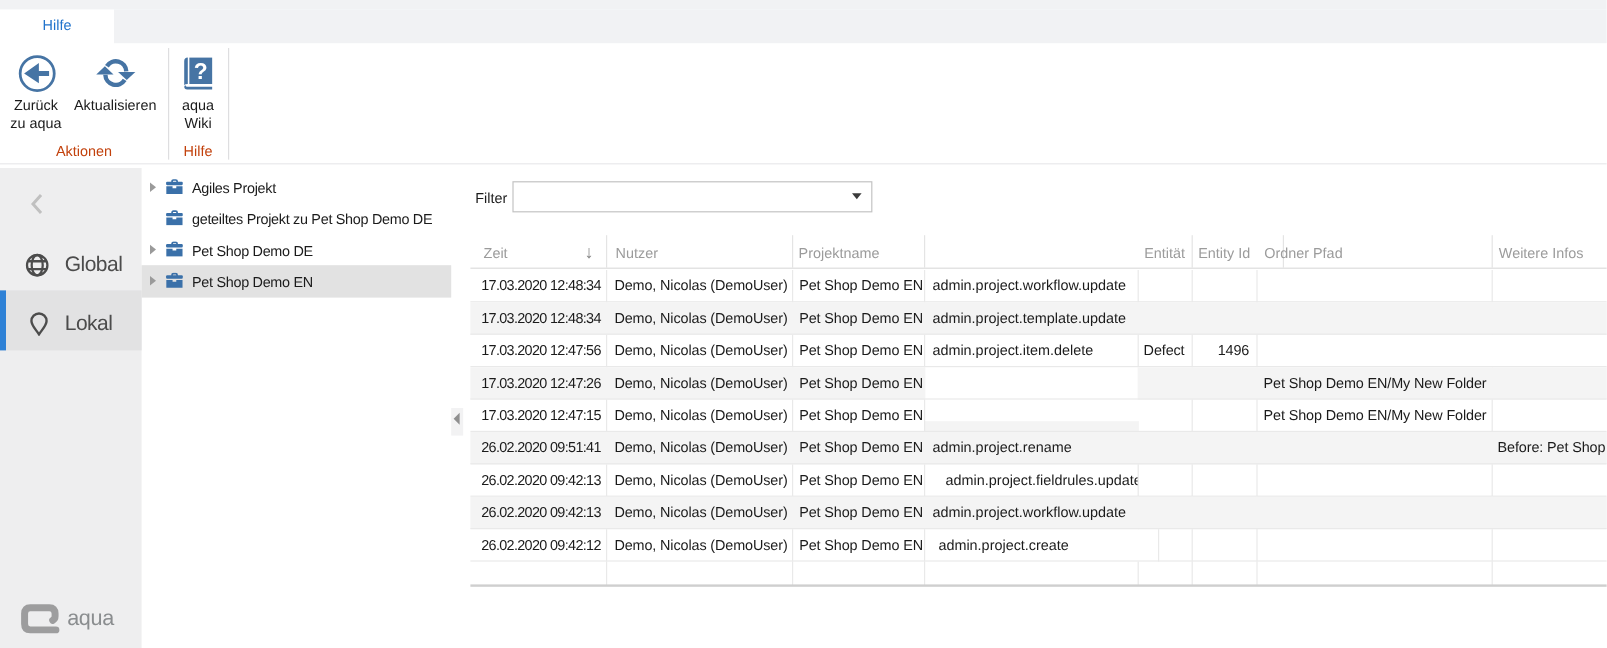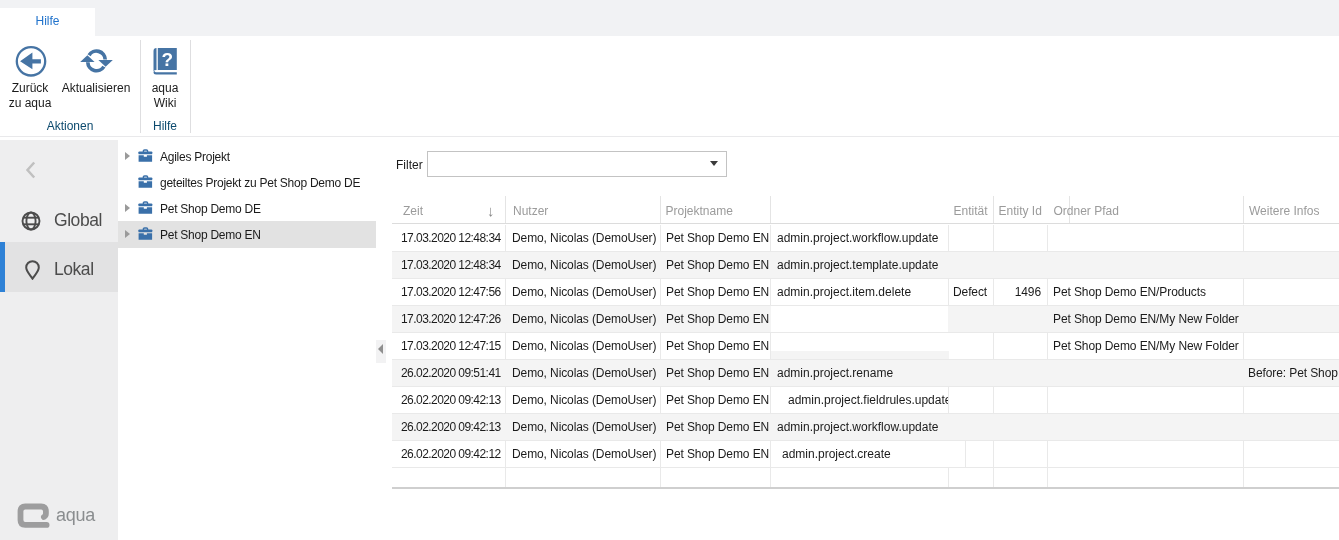--- a/index.html
+++ b/index.html
@@ -7,21 +7,21 @@
 body { font-family:"Liberation Sans",sans-serif; background:#ffffff; position:relative; overflow:hidden; color:#1b1b1b; }
 .abs { position:absolute; }
 
 
 #topstrip { left:0; top:0; width:1339px; height:8px; background:#f1f2f4; }
 #tabbar { left:95px; top:8px; width:1244px; height:28px; background:#f1f2f4; }
 #tab-logs { left:0; top:8px; width:95px; height:28px; background:#ffffff; color:#2173cc; font-size:12px; line-height:26px; text-align:center; }
 
 
 .riblabel { font-size:12px; color:#1b1b1b; text-align:center; line-height:15px; }
-.grplabel { font-size:12px; color:#0c4a6e; text-align:center; }
+.grplabel { font-size:12px; color:#c2410c; text-align:center; }
 .vsep { width:1px; background:#dedee0; top:40px; height:93px; }
 
 
 #sidebar { left:0; top:140px; width:118px; height:400px; background:#eeeeef; }
 #ribbonline { left:0; top:136px; width:1339px; height:1px; background:#e9e9eb; }
 .navitem { font-size:17.5px; letter-spacing:-0.45px; color:#4c4c4c; line-height:18px; }
 #nav-lokal-bg { left:0; top:242px; width:118px; height:50px; background:#e2e2e3; }
 #nav-lokal-bar { left:0; top:242px; width:5px; height:50px; background:#2e81d6; }
 
 
@@ -198,21 +198,20 @@
       <div class="cell" style="left:851px;width:249px;height:27px;padding-left:5px;"></div>
     </div>
     <div class="rborder" style="top:82px;"></div>
     <div class="row" style="top:83px;height:27px;">
       <div class="cell zeit" style="left:0px;width:114px;height:27px;padding-left:9px;">17.03.2020 12:47:56</div>
       <div class="cell" style="left:113px;width:156px;height:27px;padding-left:7px;">Demo, Nicolas (DemoUser)</div>
       <div class="cell" style="left:268px;width:111px;height:27px;padding-left:6px;">Pet Shop Demo EN</div>
       <div class="cell kat" style="left:378px;width:179px;height:27px;padding-left:7px;">admin.project.item.delete</div>
       <div class="cell" style="left:556px;width:46px;height:27px;padding-left:5px;">Defect</div>
       <div class="cell" style="left:601px;width:55px;height:27px;padding-left:5px;text-align:right;padding-right:6px;padding-left:0;">1496</div>
-      <div class="cell" style="left:655px;width:197px;height:27px;padding-left:6px;">Pet Shop Demo EN/Products</div>
       <div class="cell" style="left:851px;width:249px;height:27px;padding-left:5px;"></div>
     </div>
     <div class="rborder" style="top:109px;"></div>
     <div class="row alt" style="top:110px;height:27px;">
       <div class="cell zeit" style="left:0px;width:114px;height:27px;padding-left:9px;">17.03.2020 12:47:26</div>
       <div class="cell" style="left:113px;width:156px;height:27px;padding-left:7px;">Demo, Nicolas (DemoUser)</div>
       <div class="cell" style="left:268px;width:111px;height:27px;padding-left:6px;">Pet Shop Demo EN</div>
       <div class="cell kat" style="left:378px;width:179px;height:27px;padding-left:7px;margin-top:45px;">admin.project.folder.delete</div>
       <div class="cell" style="left:556px;width:46px;height:27px;padding-left:5px;"></div>
       <div class="cell" style="left:601px;width:55px;height:27px;padding-left:5px;text-align:right;padding-right:6px;padding-left:0;"></div>

